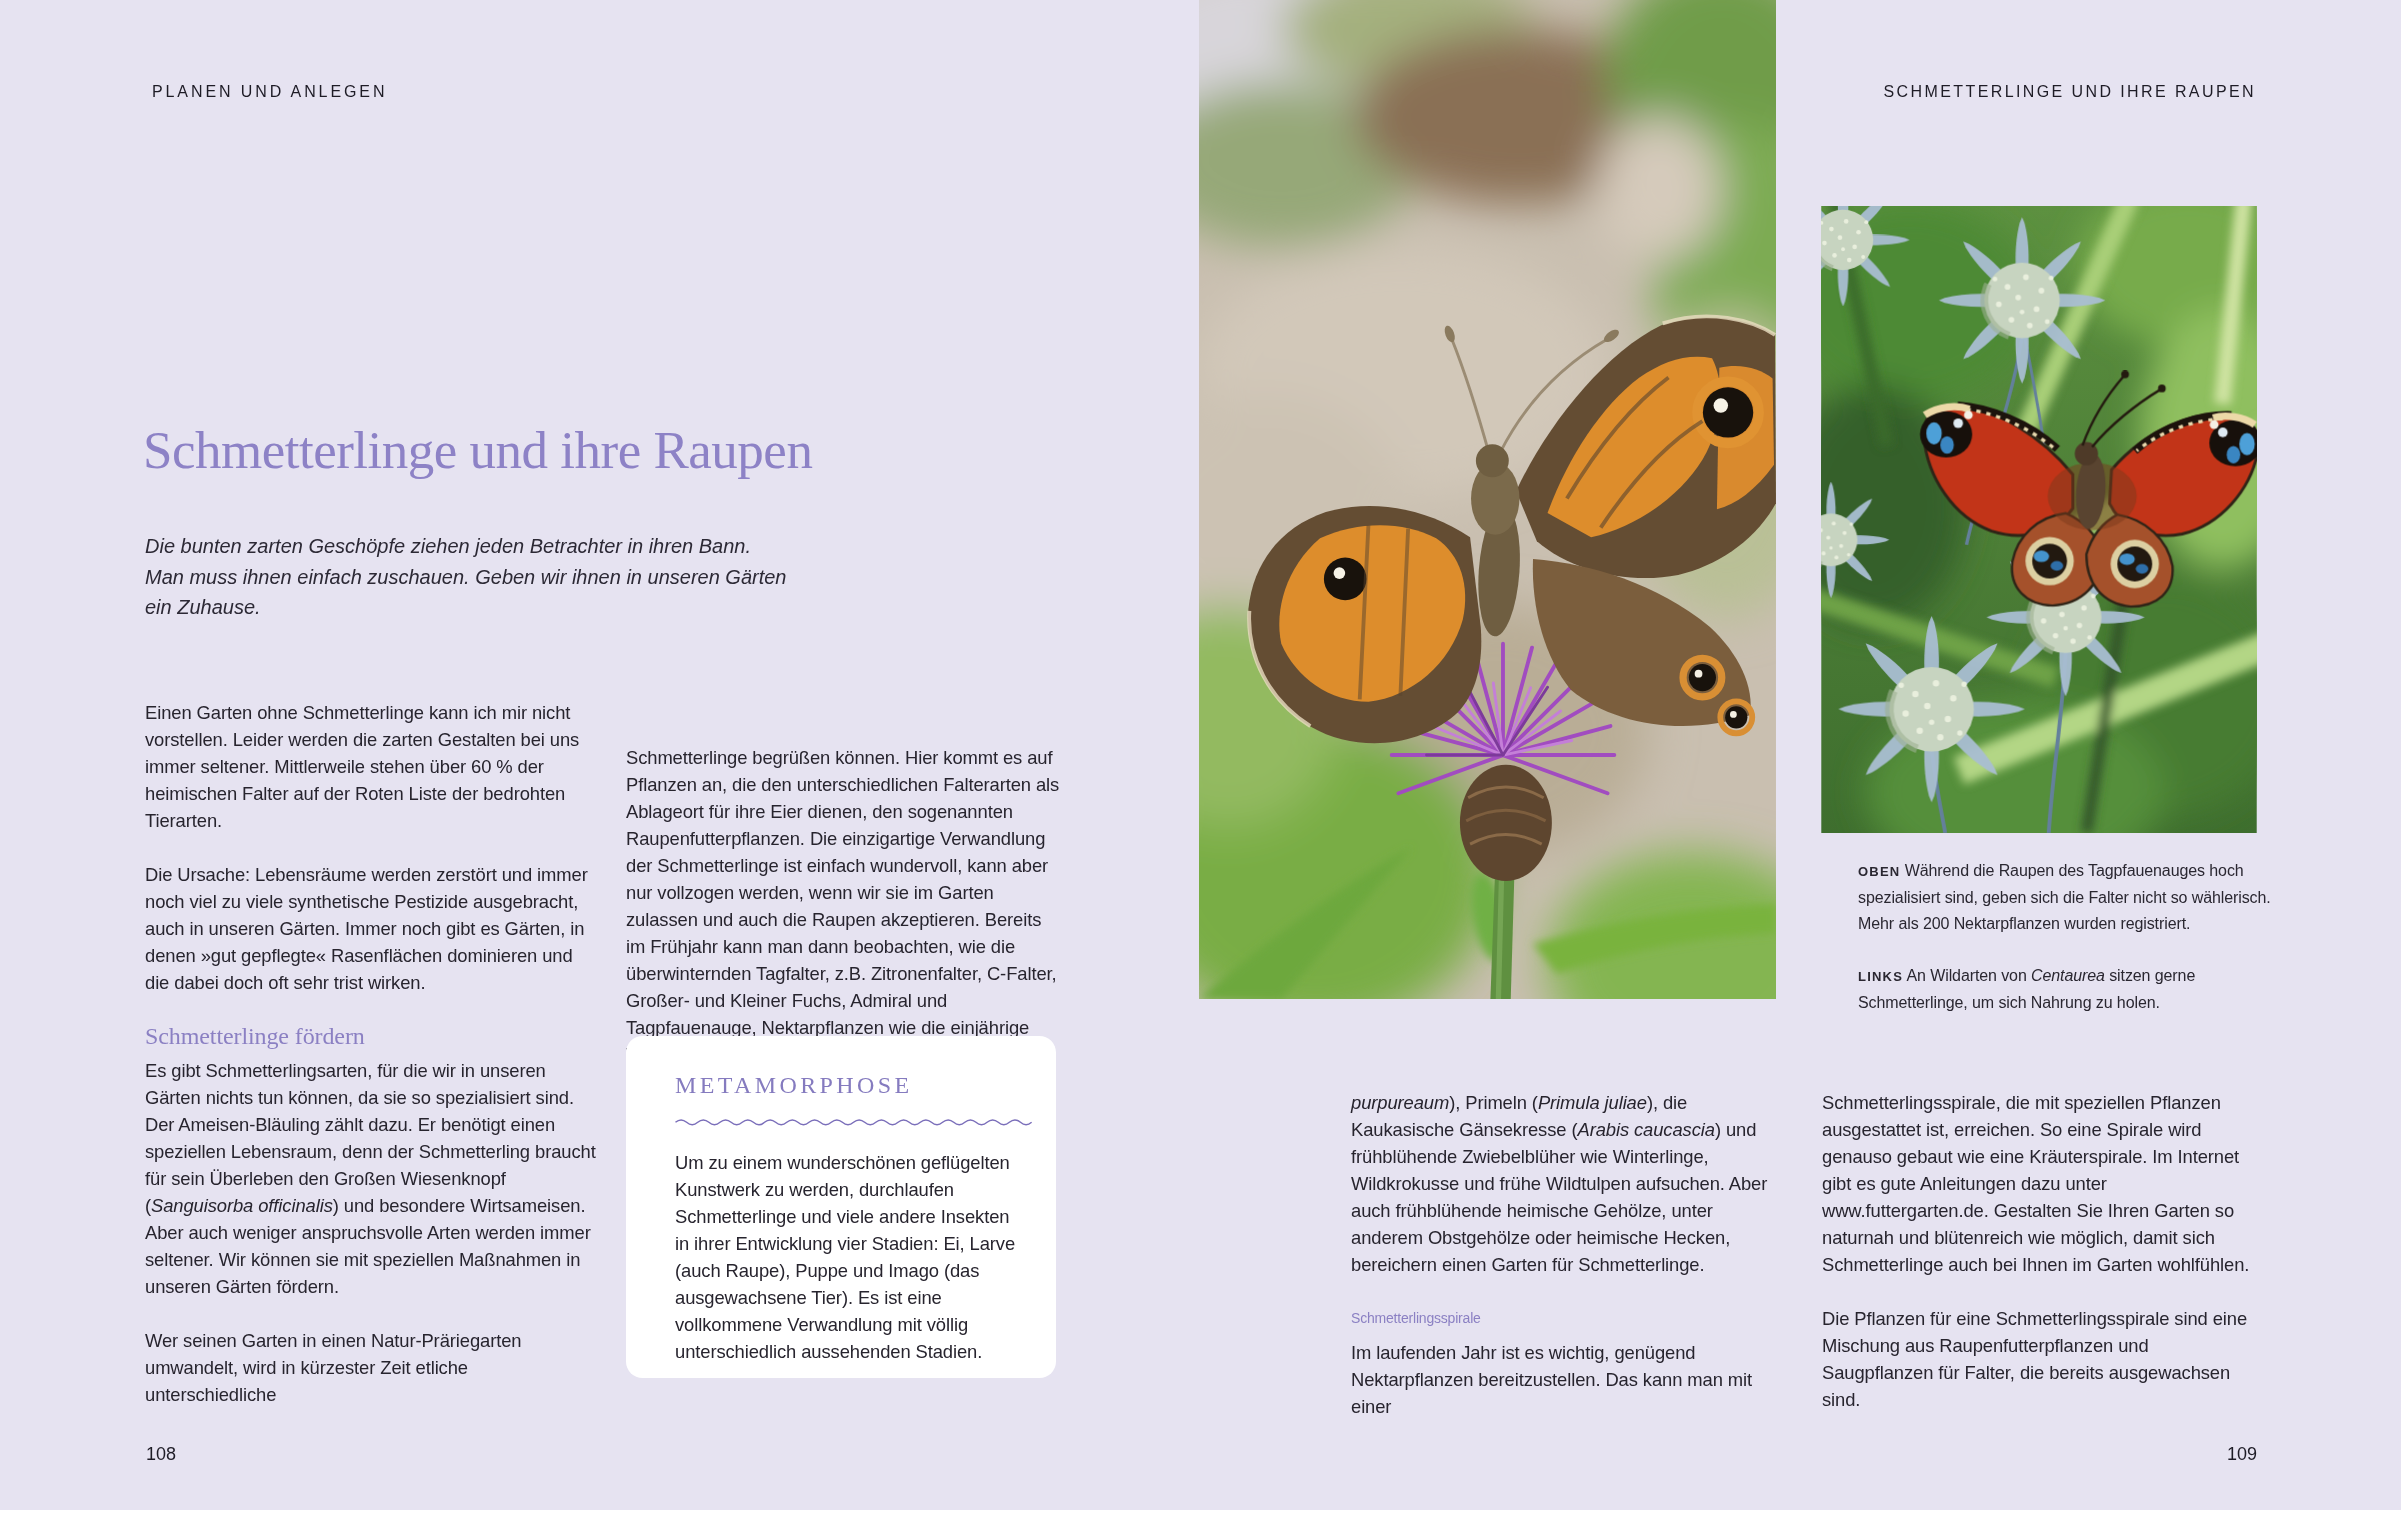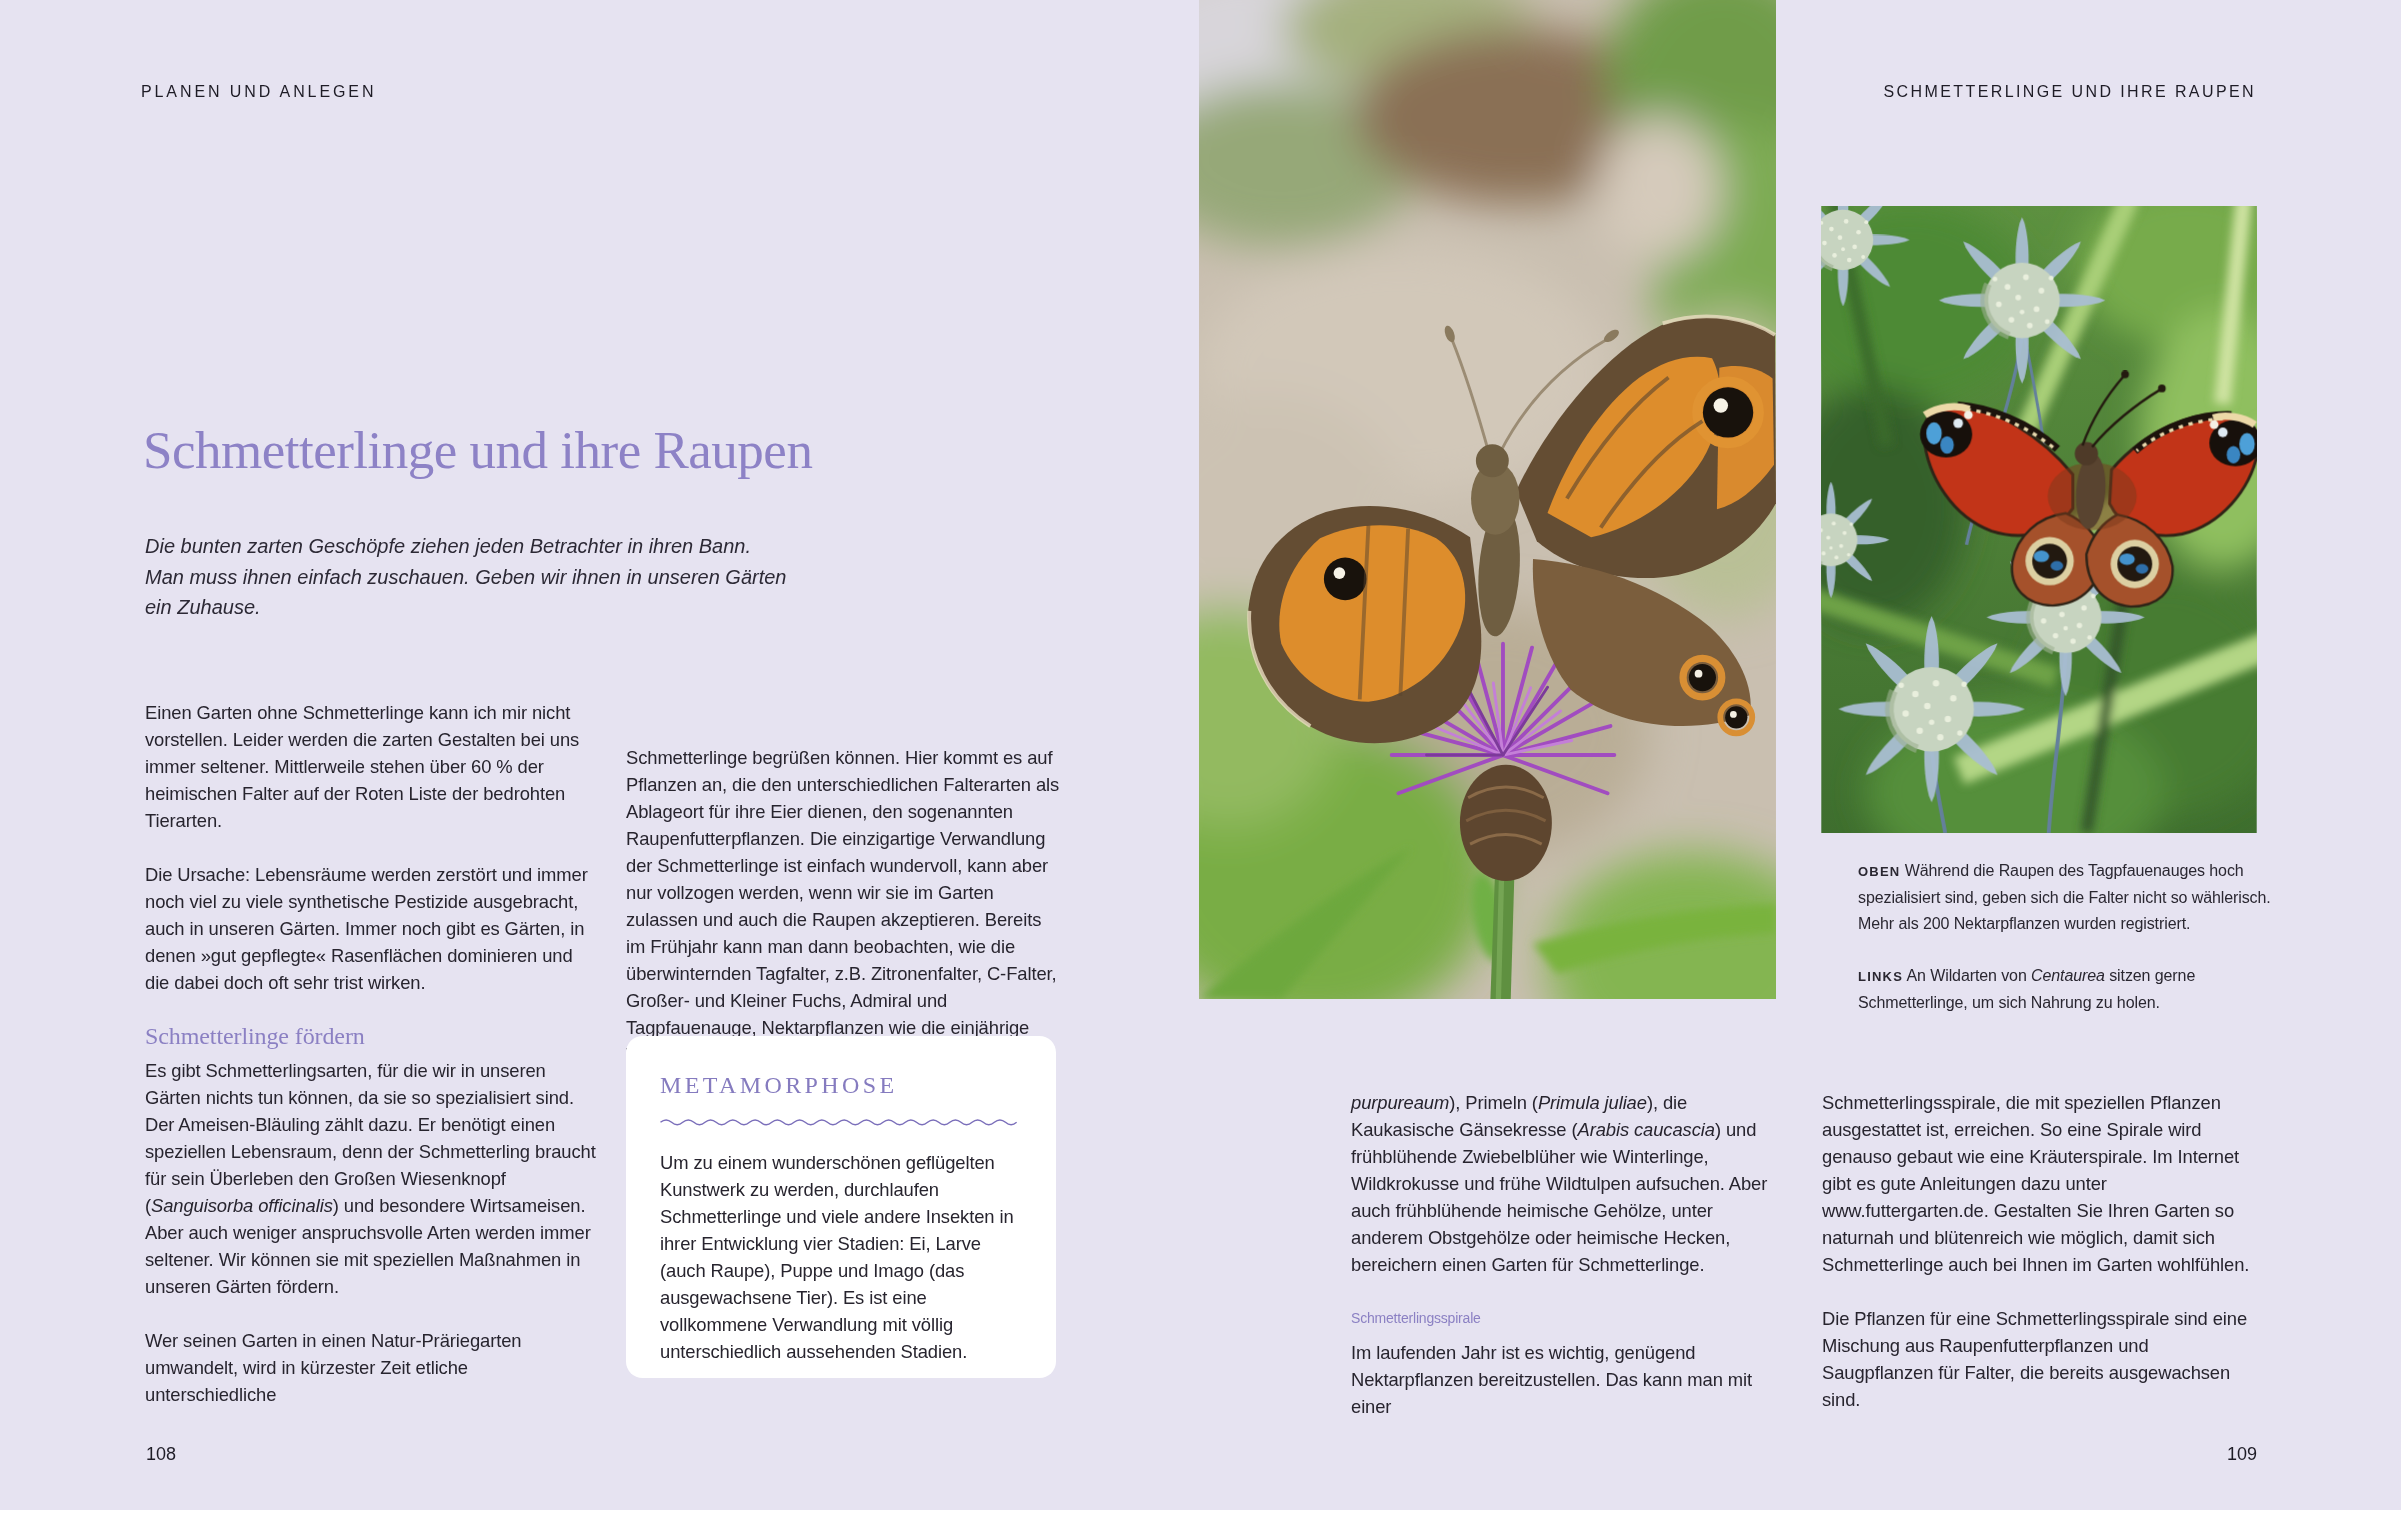--- a/index.html
+++ b/index.html
@@ -11,38 +11,38 @@
   .chapter-title{font-family:"Liberation Serif",serif;font-weight:400;font-size:53px;
                  color:#8d82c6;letter-spacing:-0.5px;white-space:nowrap;}
   .standfirst{font-size:20px;font-style:italic;line-height:30.5px;color:#2c2935;white-space:pre-line;}
   .bodycol{font-size:18.4px;line-height:27px;letter-spacing:-0.1px;color:#27242e;}
   .bodycol p{margin:0 0 27px 0;}
   .bodycol p:last-child{margin-bottom:0;}
   .subhead-serif{font-family:"Liberation Serif",serif;font-weight:400;font-size:24px;
                  color:#8b80c3;margin:0 0 6.8px 0;}
   .subhead-sans{font-size:14px;color:#8b80c3;margin:0 0 6.8px 0;letter-spacing:-0.2px;}
   .i{font-style:italic;}
-  .infobox{background:#ffffff;border-radius:16.5px;box-sizing:border-box;padding:36px 35px 0 34px;}
+  .infobox{background:#ffffff;border-radius:16.5px;box-sizing:border-box;padding:36px 35px 0 49px;}
   .infobox-title{font-family:"Liberation Serif",serif;font-weight:400;font-size:24px;
                  letter-spacing:3.4px;color:#857bbf;}
   .wave{display:block;margin:17.4px 0 22px 0;}
   .infobox-body{font-size:18.4px;line-height:27px;letter-spacing:-0.1px;color:#27242e;}
   .caption{font-size:16px;line-height:26px;color:#2a2731;letter-spacing:-0.1px;margin-left:36px;}
   .cap-label{font-weight:700;font-size:13px;letter-spacing:1.2px;}
   .pagenum{font-size:18px;color:#1e1c26;}
   .photo{overflow:hidden;}
   .photo svg{display:block;}
   .bottom-strip{left:0;bottom:0;width:100%;height:4.8px;background:#ffffff;}
 </style>
 </head>
 <body>
 
 <div class="spread">
 
-  <div class="abs kicker" style="left:141px;top:83px;">PLANEN UND ANLEGEN</div>
+  <div class="abs kicker" style="left:152px;top:83px;">PLANEN UND ANLEGEN</div>
   <div class="abs kicker kicker-right" style="left:1627px;top:83px;width:629px;letter-spacing:2.4px;">SCHMETTERLINGE UND IHRE RAUPEN</div>
 
   <div class="abs chapter-title" style="left:143px;top:420px;">Schmetterlinge und ihre Raupen</div>
 
   <div class="abs standfirst" style="left:145px;top:531px;width:1017px;">Die bunten zarten Geschöpfe ziehen jeden Betrachter in ihren Bann.
 Man muss ihnen einfach zuschauen. Geben wir ihnen in unseren Gärten
 ein Zuhause.</div>
 
   <div class="abs bodycol" style="left:145px;top:699px;width:453px;">
     <p>Einen Garten ohne Schmetterlinge kann ich mir nicht vorstellen. Leider werden die zarten Gestalten bei uns immer seltener. Mittlerweile stehen über 60 % der heimischen Falter auf der Roten Liste der bedrohten Tierarten.</p>

